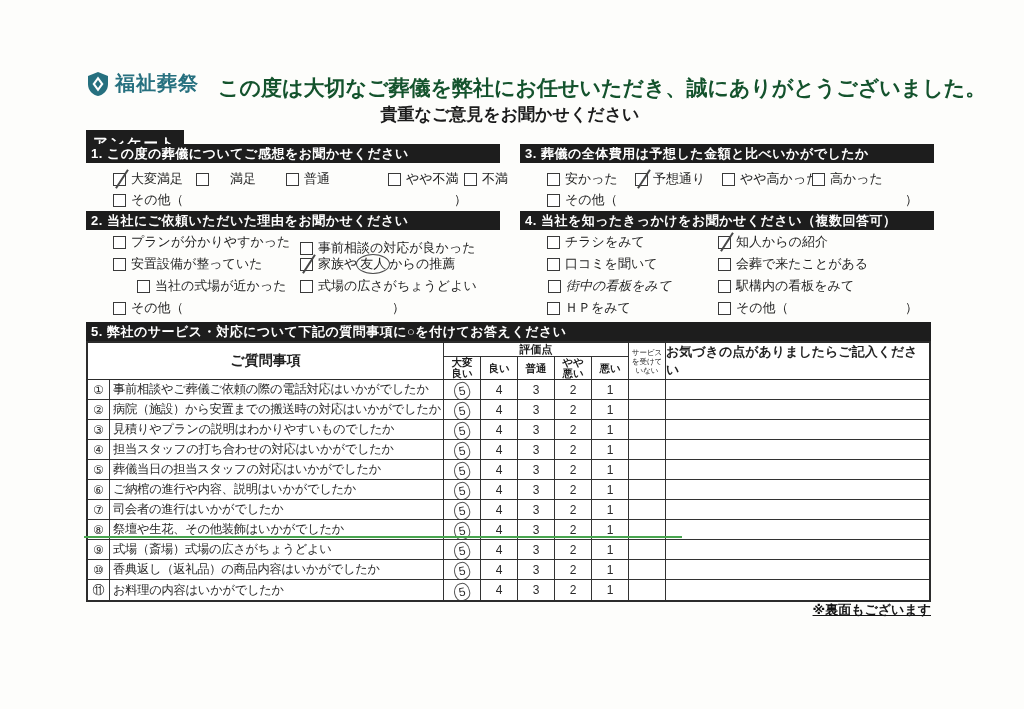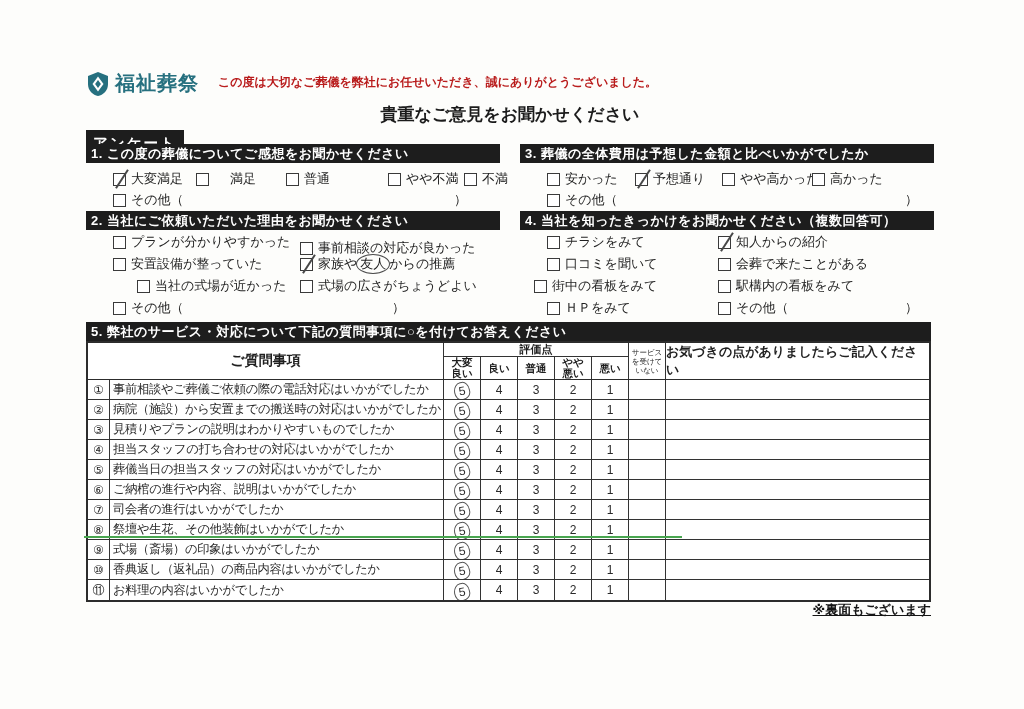--- a/index.html
+++ b/index.html
@@ -10,21 +10,21 @@
     font-family:"Liberation Sans","DejaVu Sans",sans-serif;
     overflow:hidden;
   }
   
   .logo { position:absolute; left:86px; top:70px; display:flex; align-items:center; gap:5px;
           color:#26707f; font-weight:bold; font-size:20px; letter-spacing:1px; }
   .logo svg { display:block; }
   .badge { position:absolute; left:86px; top:100px; width:98px; height:27px; background:#1d1d1d;
            color:#fff; font-weight:bold; font-size:14.5px; letter-spacing:2px;
            display:flex; align-items:center; justify-content:center;margin-top:30px; }
-  .thanks { position:absolute; left:218px; top:74px; font-size:12px; font-weight:bold; color:#b91c1c; }
+  .thanks { position:absolute; left:218px; top:74px; font-size:21px; font-weight:bold; color:#14532d; }
   .subtitle { position:absolute; left:200px; top:103px; width:620px; text-align:center;
               font-size:17px; font-weight:bold; color:#1b1b1b; }
   
   .sec { position:absolute; }
   .sec-bar { background:#1d1d1d; color:#ffffff; font-weight:bold; font-size:13px;
              height:19px; line-height:19px; padding-left:5px; letter-spacing:0.5px; }
   .opt { position:absolute; display:flex; align-items:center; height:18px;
          font-size:13px; color:#1f1f1f; white-space:nowrap;text-align:right; }
   .cb { width:13px; height:13px; border:1.5px solid #3a3a3a; background:#fff;
         display:inline-block; position:relative; margin-right:5px; flex:none; }
@@ -177,21 +177,21 @@
       <span>知人からの紹介</span>
     </div>
     <div class="opt" style="left:27px;top:44px;">
       <span class="cb"></span>
       <span>口コミを聞いて</span>
     </div>
     <div class="opt" style="left:198px;top:44px;">
       <span class="cb"></span>
       <span>会葬で来たことがある</span>
     </div>
-    <div class="opt" style="left:14px;top:66px;">
+    <div class="opt" style="left:28px;top:66px;font-style:italic;">
       <span class="cb"></span>
       <span>街中の看板をみて</span>
     </div>
     <div class="opt" style="left:198px;top:66px;">
       <span class="cb"></span>
       <span>駅構内の看板をみて</span>
     </div>
     <div class="opt" style="left:27px;top:88px;">
       <span class="cb"></span>
       <span>ＨＰをみて</span>
@@ -410,21 +410,21 @@
           </div>
           <div class="c">
             <span>1</span>
           </div>
           <div class="c"></div>
           <div class="c c-com"></div>
         </div>
 
         <div class="t-row">
           <div class="c">⑨</div>
-          <div class="c c-q">式場（斎場）の印象はいかがでしたか</div>
+          <div class="c c-q">式場（斎場）式場の広さがちょうどよい</div>
           <div class="c">
             <span class="circ">
               <span>5</span>
             </span>
           </div>
           <div class="c">
             <span>4</span>
           </div>
           <div class="c">
             <span>3</span>

